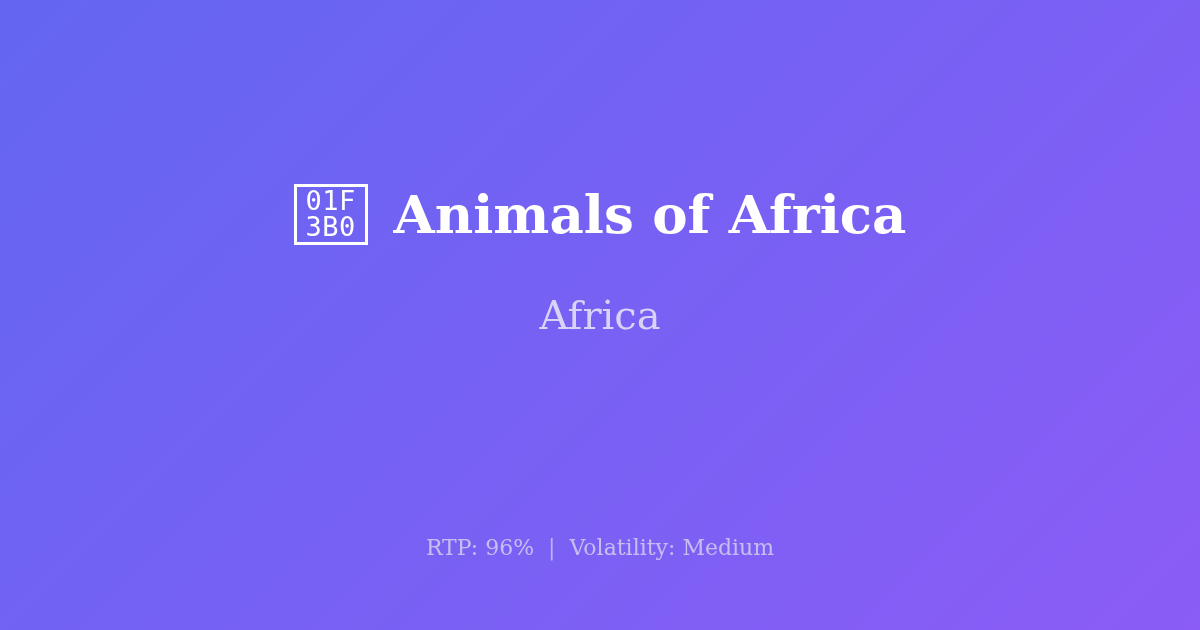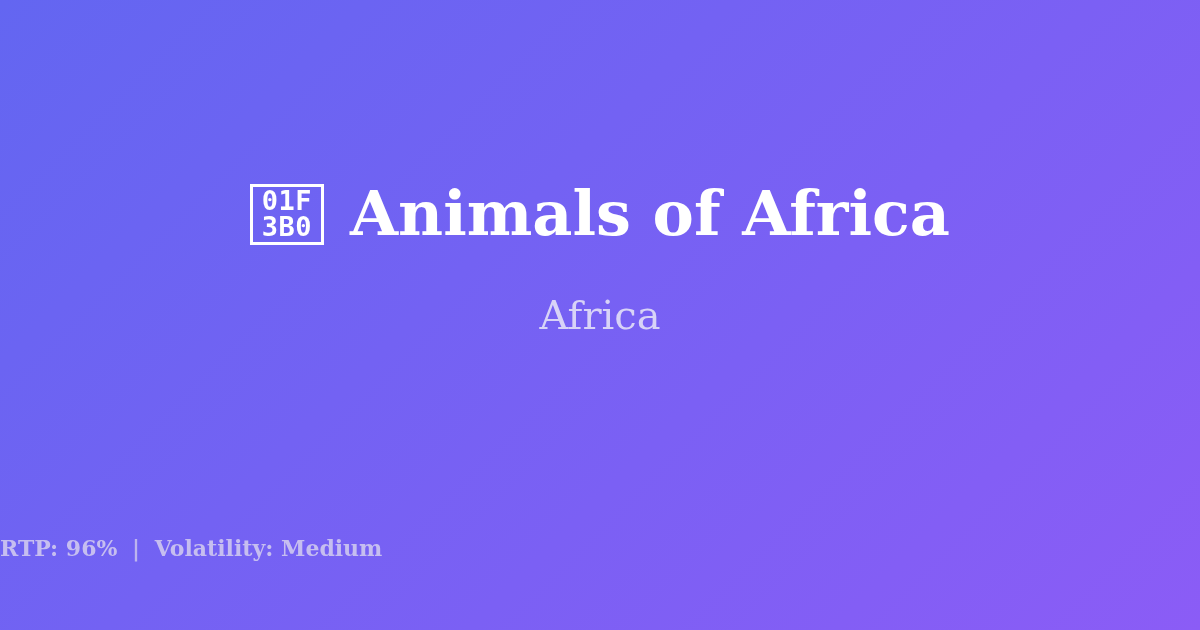--- a/index.html
+++ b/index.html
@@ -54,34 +54,34 @@
     display: inline-flex;
     flex-direction: column;
     align-items: center;
     justify-content: center;
     width: 74px;
     height: 61px;
     border: 3px solid #FFFFFF;
     color: #FFFFFF;
     font-family: "DejaVu Sans Mono", "Liberation Mono", monospace;
     font-size: 27px;
-    font-weight: 700;
+    font-weight: 400;
     line-height: 26px;
     letter-spacing: 0.5px;
     flex: none;
   }
 
   .tofu-row {
     display: block;
   }
 
   .game-title {
     color: #FFFFFF;
     font-family: "DejaVu Serif", "Liberation Serif", serif;
-    font-size: 62px;
+    font-size: 53px;
     font-weight: 700;
     line-height: 86px;
     letter-spacing: 0px;
     margin: 0;
   }
 
   .provider {
     margin-top: 34px;
     color: #D8D3F7;
     font-family: "DejaVu Serif", "Liberation Serif", serif;
@@ -89,25 +89,25 @@
     font-weight: 400;
     line-height: 48px;
   }
 
   
   .meta {
     position: absolute;
     left: 0;
     right: 0;
     bottom: 68px;
-    text-align: left;
+    text-align: center;
     color: #C6BEF0;
     font-family: "DejaVu Serif", "Liberation Serif", serif;
     font-size: 22px;
-    font-weight: 700;
+    font-weight: 400;
     line-height: 28px;
   }
 
   .meta .sep {
     padding: 0 7px;
     color: #BDB4EE;
   }
 </style>
 </head>
 <body>

